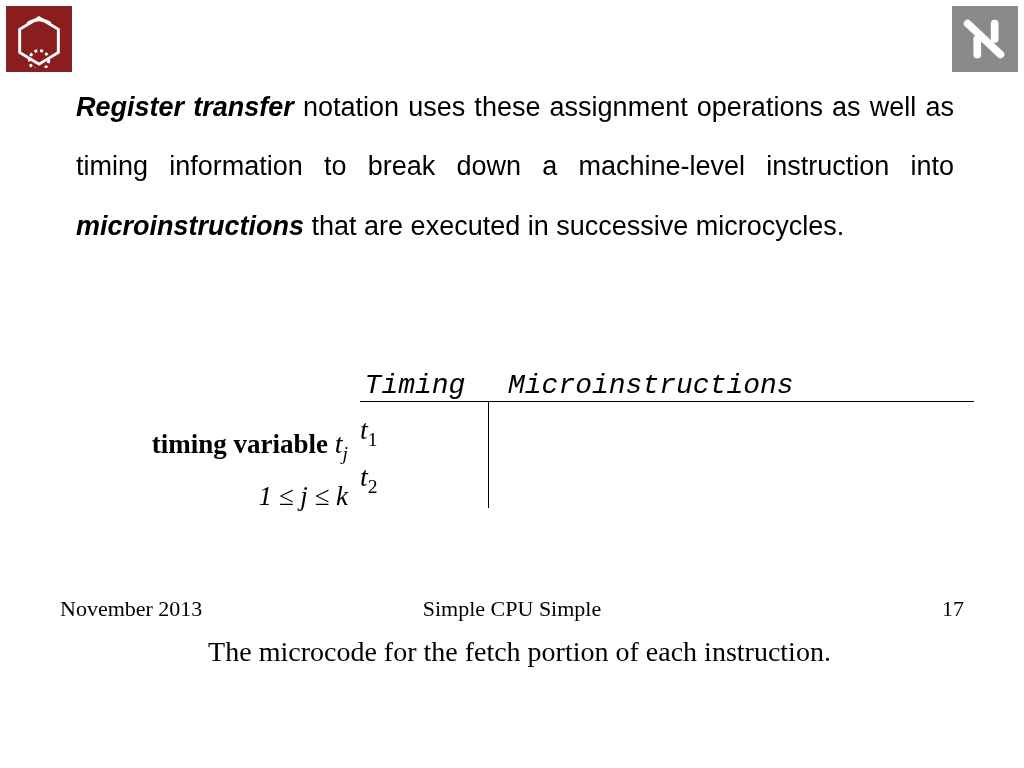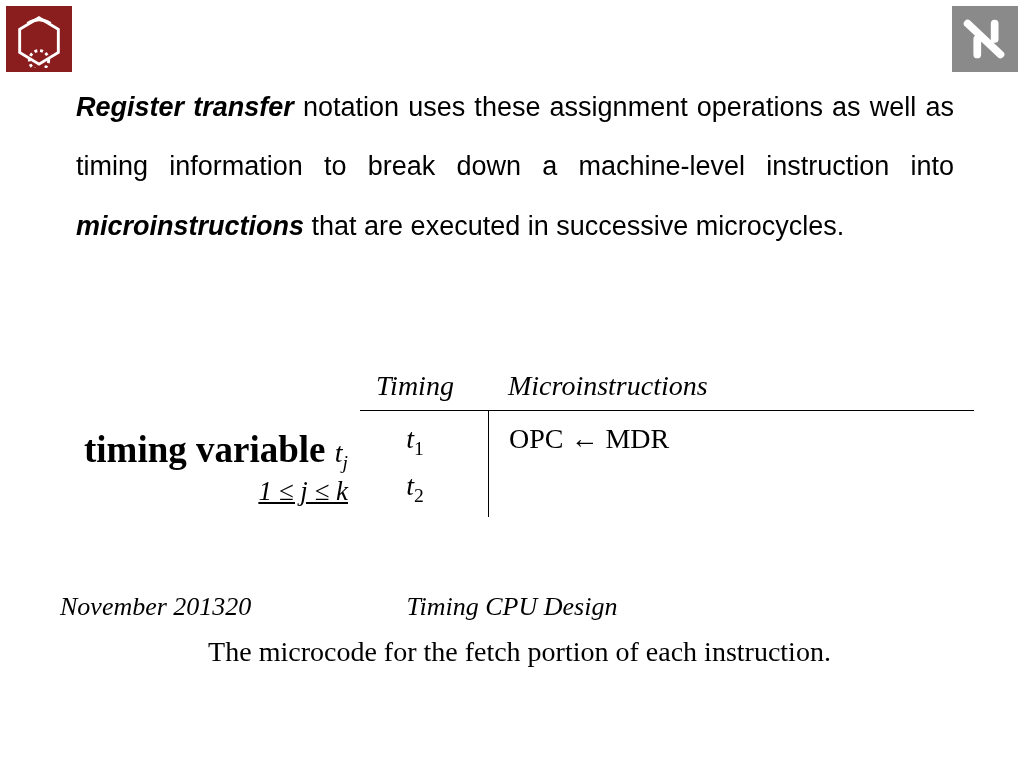--- a/index.html
+++ b/index.html
@@ -47,54 +47,53 @@
     font-size: 28px;
   }
   .mt-row { display:flex; align-items:flex-start; }
   .mt-left {
     width: 310px;
     text-align: right;
     padding-top: 58px;
     padding-right: 12px;
     box-sizing: border-box;
   }
-  .mt-left .tvlabel { font-weight:bold; font-family: "Times New Roman", serif; font-size:37px;}
-  .mt-left .range { margin-top:2px; font-size:27px;text-decoration:underline;}
+  .mt-left .tvlabel { font-weight:bold; font-family: "Times New Roman", serif; font-size:27px;}
+  .mt-left .range { margin-top:16px; font-size:27px;}
   .mt-tbl { flex:1; }
-  .mt-head { display:flex; margin-bottom:8px;}
+  .mt-head { display:flex; margin-bottom:0;font-family:Liberation Mono, monospace;}
   .col-timing { width:110px; text-align:center; font-style:italic; padding-right:18px;}
   .col-micro { flex:1; font-style:italic; padding-left:20px;}
   .mt-sep { display:flex; }
   .mt-sep .s1 { width:128px; border-top:1.5px solid #000;}
   .mt-sep .s2 { flex:1; border-top:1.5px solid #000;}
   .mt-body { display:flex; }
-  .col-t { width:110px; text-align:center; padding:6px 18px 6px 0; border-right:1.5px solid #000;}
+  .col-t { width:110px; text-align:left; padding:6px 18px 6px 0; border-right:1.5px solid #000;}
   .col-m { flex:1; padding:6px 0 6px 20px;}
   .col-t div, .col-m div { line-height:1.6; }
   .sub { font-size:0.7em; vertical-align:sub; font-style:normal;}
   .ital { font-style: italic; }
   .caption {
     position:absolute;
     left:0; right:0;
     top: 636px;
     text-align:center;
     font-family:Liberation Serif, serif;
     font-size:28px;
     padding-left:15px;
   }
   .footer {
     position:absolute;
     bottom: 22px;
     left: 60px;
     right: 60px;
     display:flex;
-    justify-content:flex-start;
-    font-size: 26px;
+    justify-content:space-between;
+    font-size: 22px;
     font-family: "Times New Roman", Calibri, serif;
-    font-style: italic;
   }
   .footer-center { position:absolute; left:0; right:0; text-align:center; }
   .footer-left, .footer-right { position:relative; z-index:1; }
 </style>
 </head>
 <body>
 
 <div class="slide">
 
   <div class="logo logo-left">
@@ -130,28 +129,27 @@
         <div class="mt-sep">
             <div class="s1"></div>
             <div class="s2"></div>
           </div>
         <div class="mt-body">
           <div class="col-t">
             <div><span class="ital">t</span><span class="sub">1</span></div>
             <div><span class="ital">t</span><span class="sub">2</span></div>
           </div>
           <div class="col-m">
-            <div>OPC ← MDR</div>
           </div>
         </div>
       </div>
     </div>
   </div>
 
   <div class="caption">The microcode for the fetch portion of each instruction.</div>
 
   <div class="footer">
     <div class="footer-left">November 2013</div>
-    <div class="footer-center">Timing CPU Design</div>
-    <div class="footer-right">20</div>
+    <div class="footer-center">Simple CPU Simple</div>
+    <div class="footer-right">17</div>
   </div>
 
 </div>
 
 </body></html>

